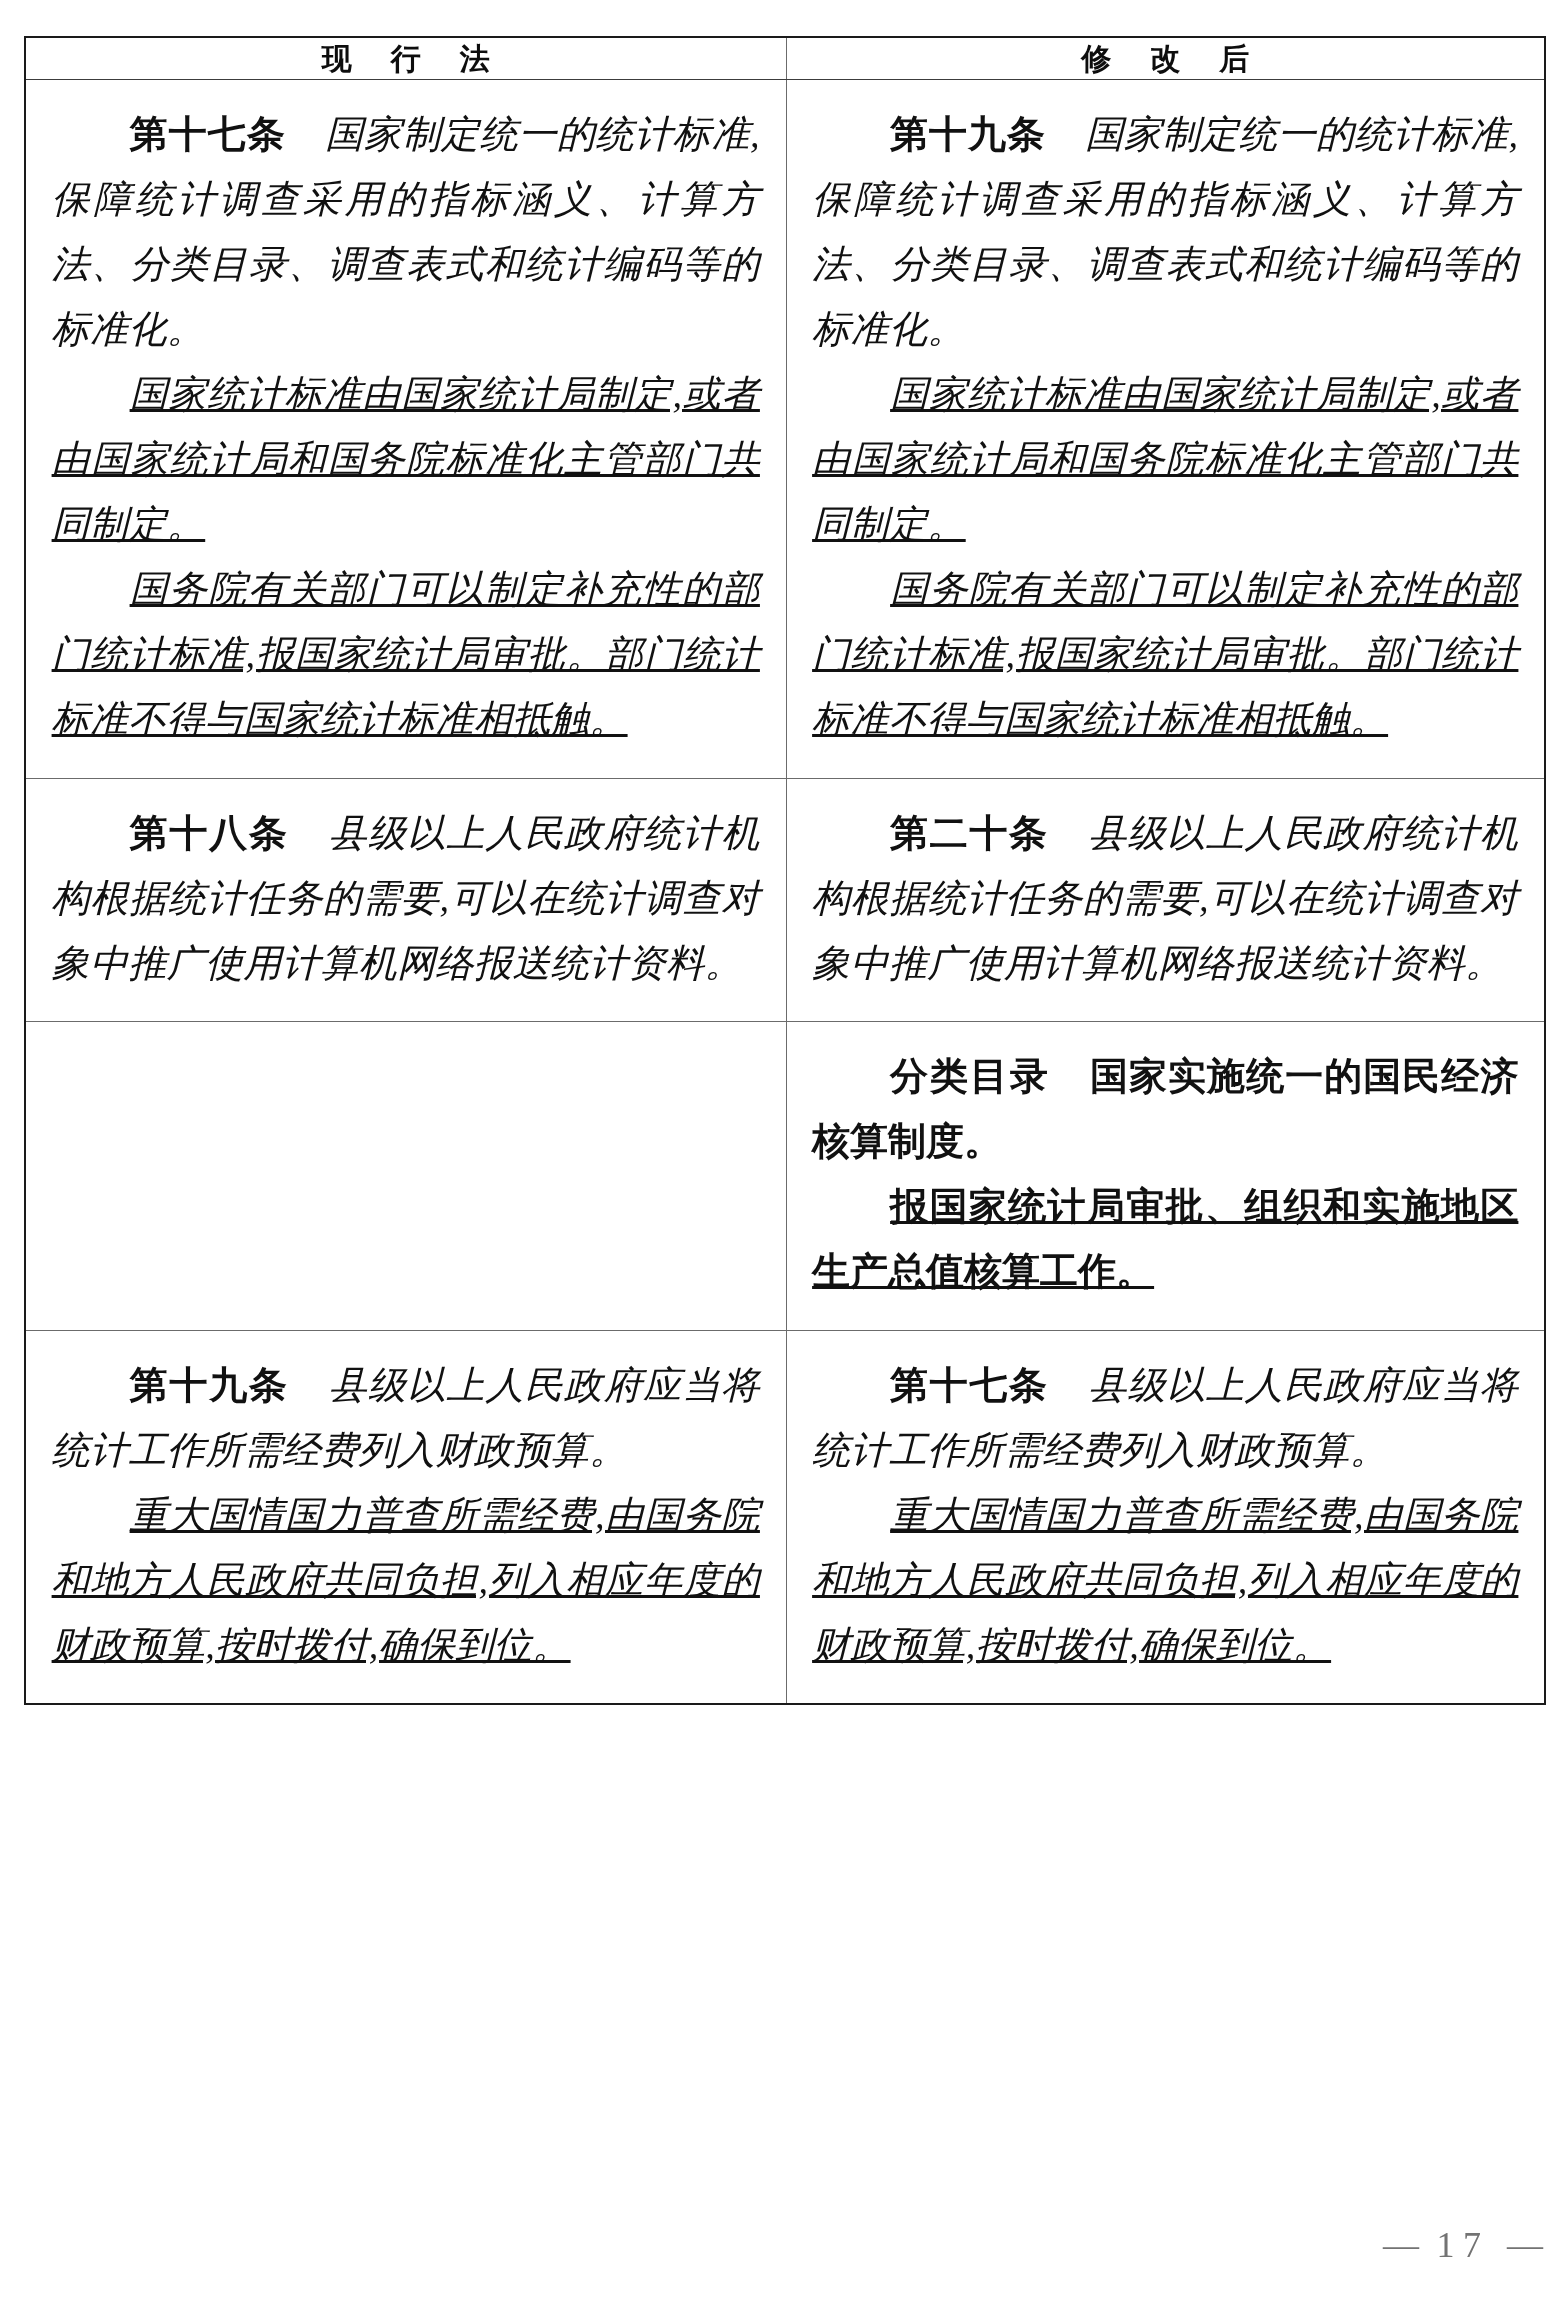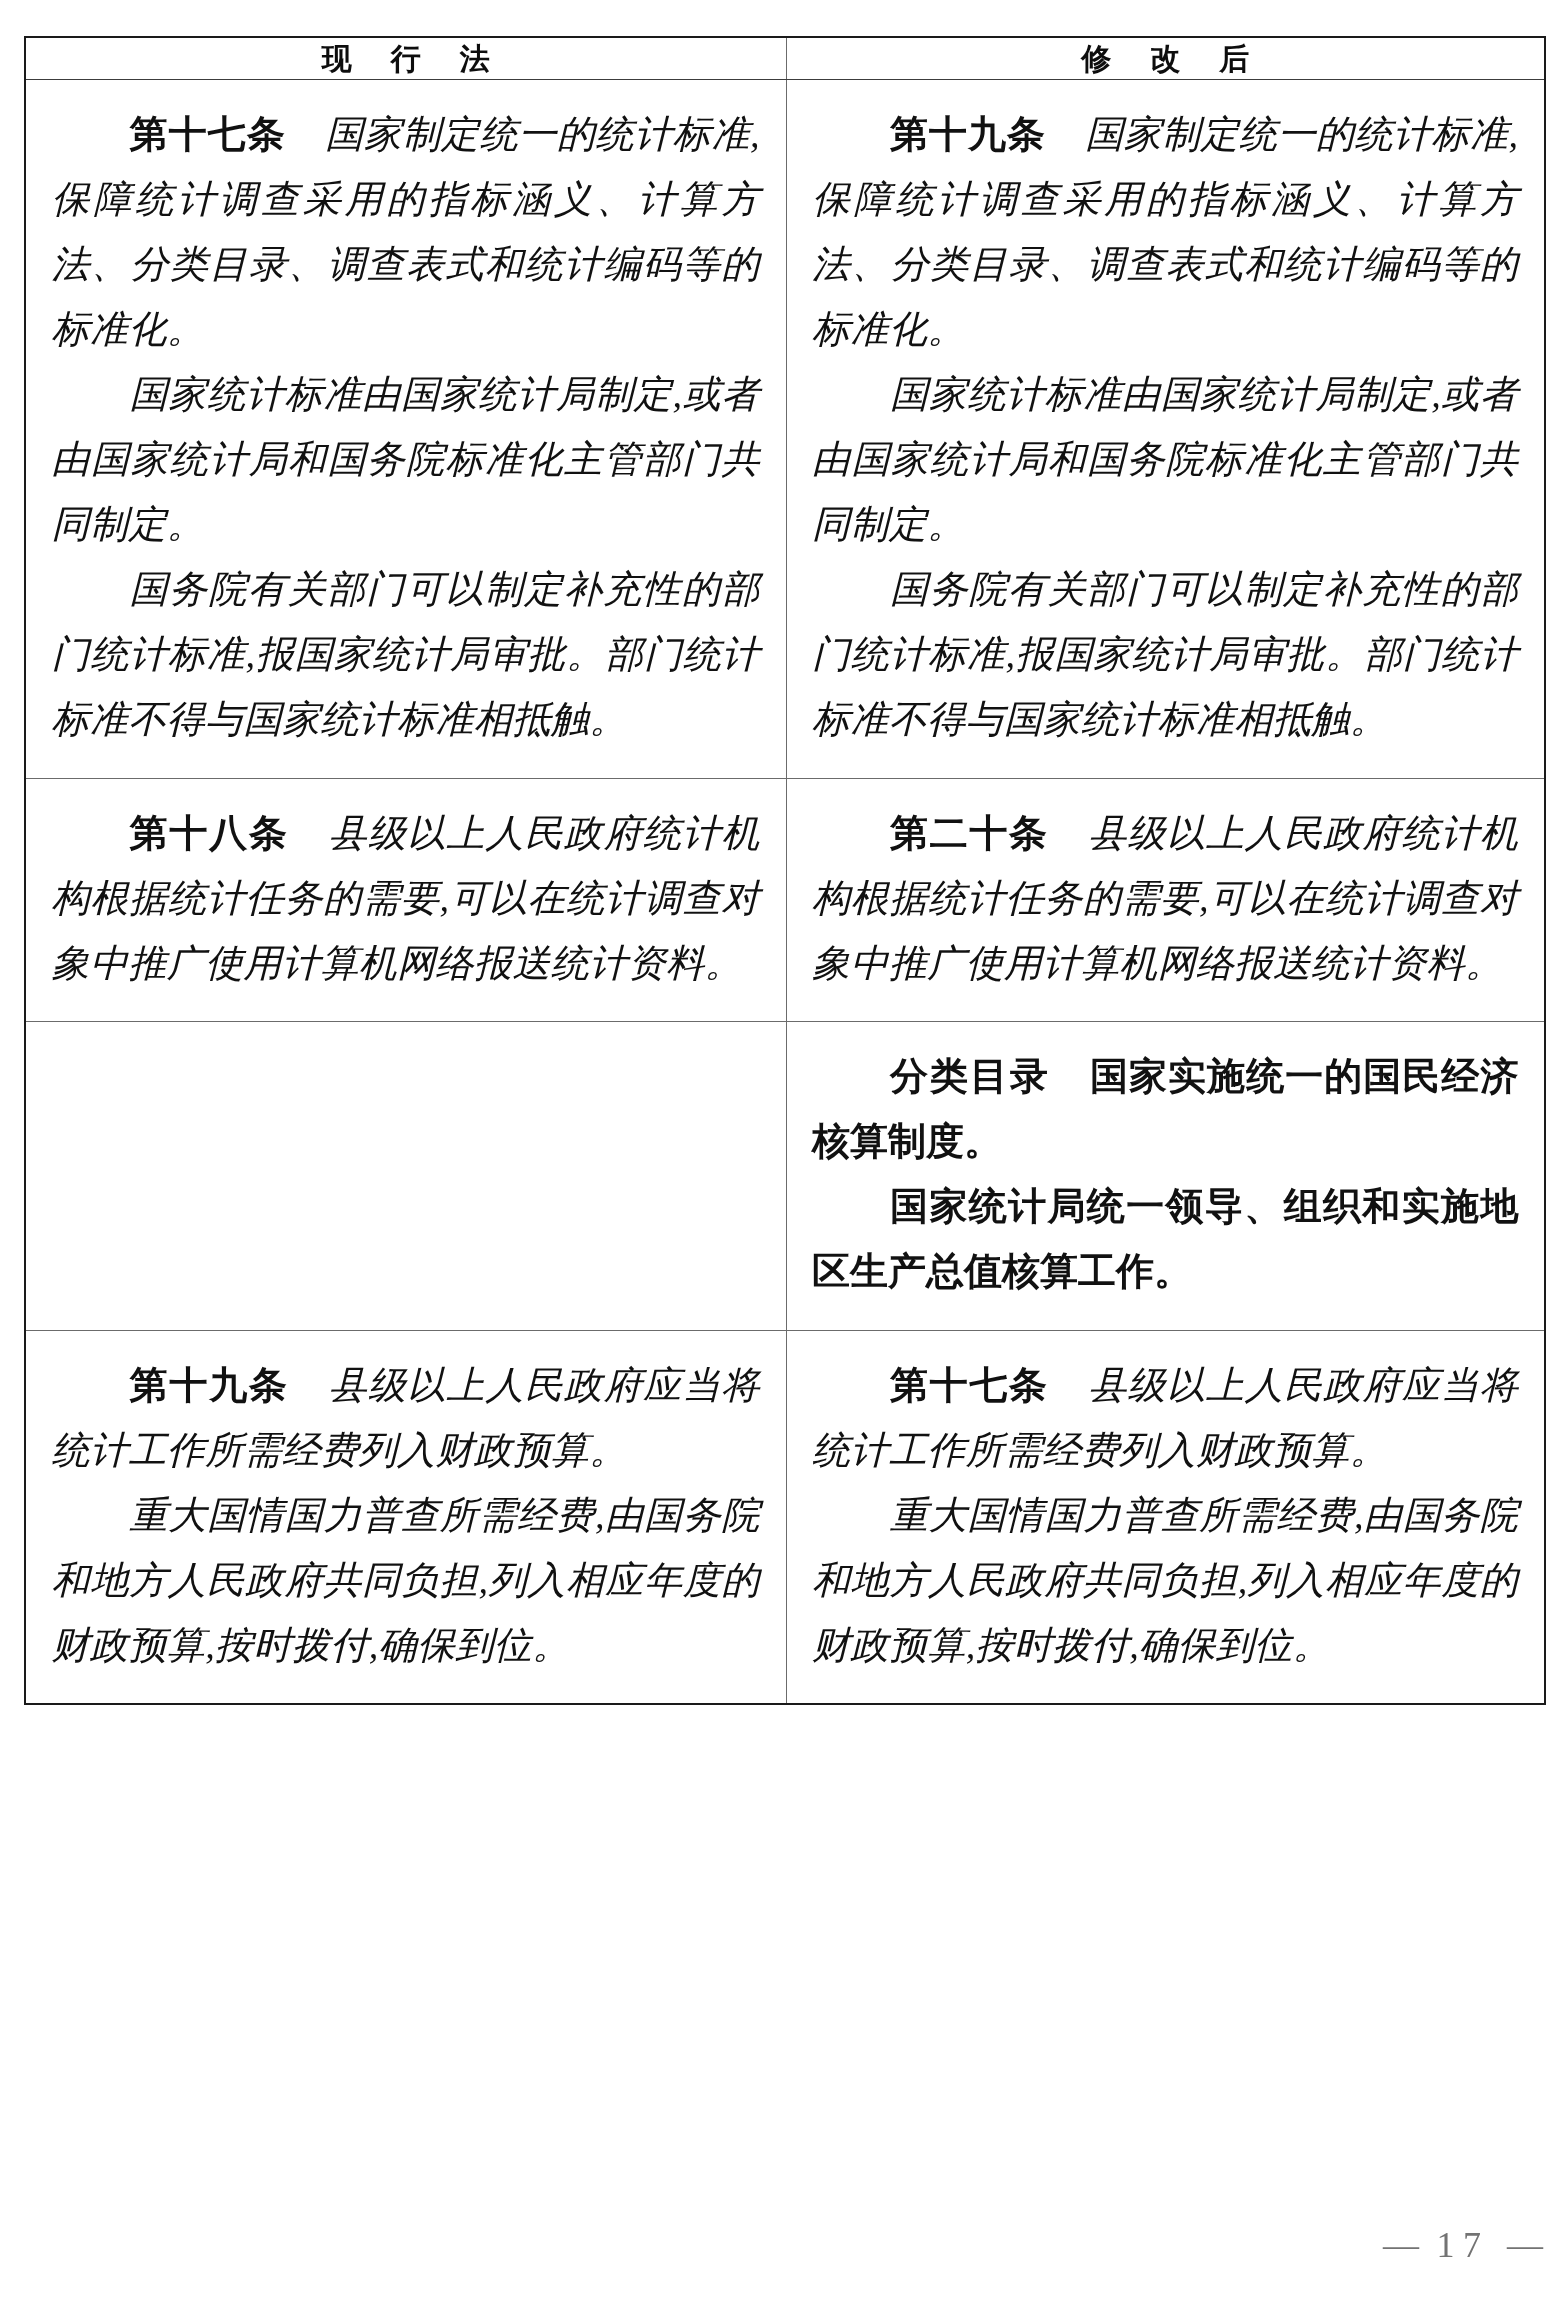--- a/index.html
+++ b/index.html
@@ -78,21 +78,21 @@
     font-family: "Liberation Serif", "DejaVu Serif", serif;
     font-size: 38px;
     line-height: 65px;
     color: #111111;
     text-align: justify;
     text-justify: inter-ideograph;
     margin: 0;
     letter-spacing: 0.4px;
     font-style: italic;
   }
-  .para + .para { margin-top: 0; }
+  .para + .para { margin-top: 0; text-decoration: underline; }
   .para.indent { text-indent: 78px; }
 
   .art-no {
     font-family: Liberation Sans, sans-serif;
     font-weight: bold;
     font-style: normal;
     letter-spacing: 0.9px;
   }
   .gap { display: inline-block; width: 39px; }
 
@@ -172,21 +172,21 @@
         </td>
       </tr>
 
       <tr class="body-row">
         <td>
           <div class="cell empty"></div>
         </td>
         <td>
           <div class="cell bold-cell">
             <p class="para indent"><span class="art-no">分类目录</span><span class="gap"></span><span>国家实施统一的国民经济核算制度。</span></p>
-            <p class="para indent">国家统计局统一领导、组织和实施地区生产总值核算工作。</p>
+            <p class="para indent">报国家统计局审批、组织和实施地区生产总值核算工作。</p>
           </div>
         </td>
       </tr>
 
       <tr class="body-row">
         <td>
           <div class="cell">
             <p class="para indent"><span class="art-no">第十九条</span><span class="gap"></span><span>县级以上人民政府应当将统计工作所需经费列入财政预算。</span></p>
             <p class="para indent">重大国情国力普查所需经费,由国务院和地方人民政府共同负担,列入相应年度的财政预算,按时拨付,确保到位。</p>
           </div>

